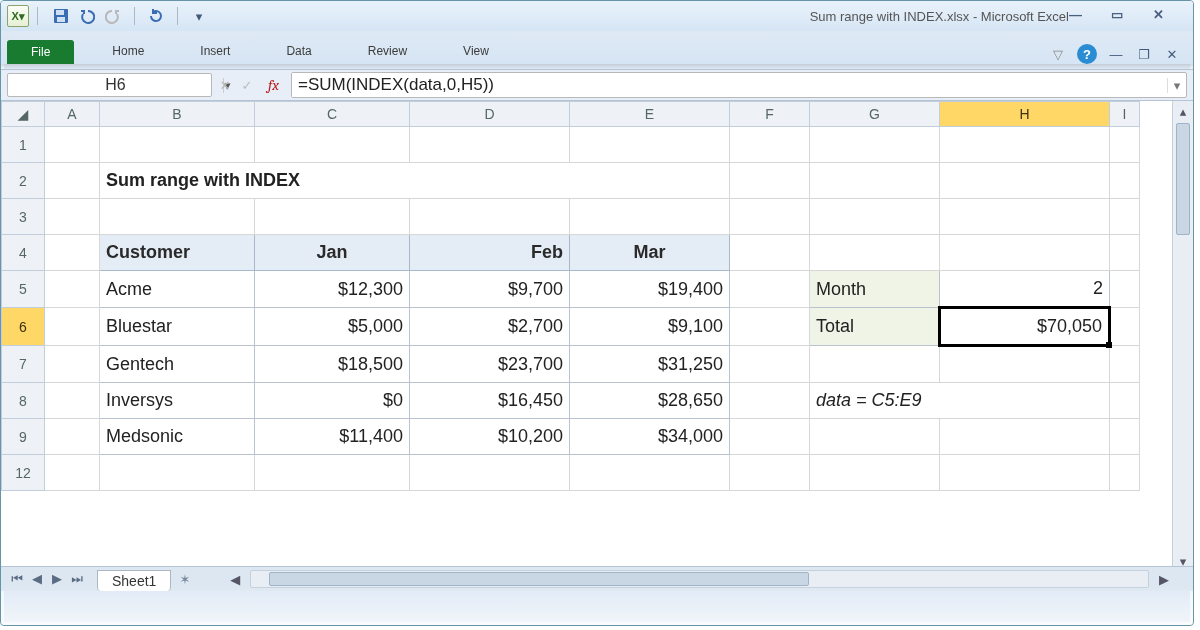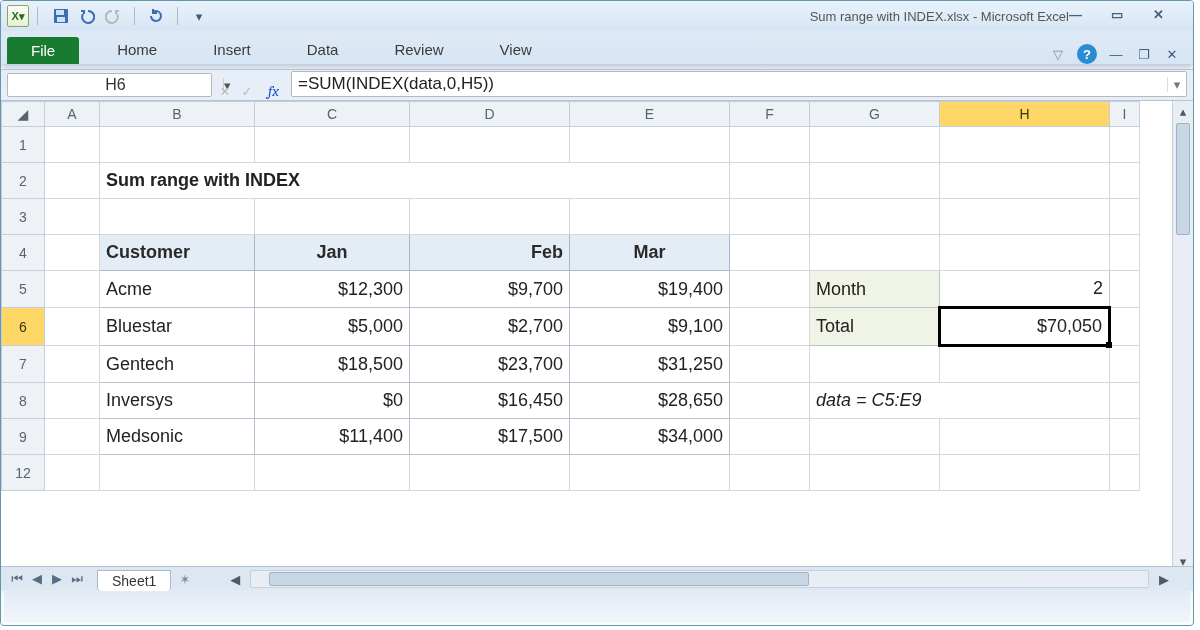--- a/index.html
+++ b/index.html
@@ -8,31 +8,31 @@
 .titlebar .left{display:flex;align-items:center;gap:4px}
 .titlebar .qat{display:flex;align-items:center;gap:8px;margin-left:6px}
 .titlebar .title{flex:1;text-align:right;color:#555}
 .titlebar .winctl{display:flex;gap:14px;margin-right:6px}
 .xl-logo{width:20px;height:20px;border:1px solid #8aa56b;background:linear-gradient(#fbfdf6,#e6f0d4);display:flex;align-items:center;justify-content:center;font-weight:bold;color:#2d6b1f;font-size:11px;border-radius:2px}
 .ic{width:18px;height:18px;display:inline-flex;align-items:center;justify-content:center;font-size:13px;color:#435a7d}
 .ic svg{width:16px;height:16px}
 .sep{width:1px;height:18px;background:#a9b8ca;margin:0 4px}
 .winbtn{width:28px;height:18px;color:#49607f;font-weight:bold}
 .ribbon-tabs{display:flex;align-items:flex-end;height:33px;background:linear-gradient(#dfe9f5,#d6e5f4);padding-left:6px;gap:0}
-.ribbon-tabs .tab{padding:6px 28px 6px 28px;color:#3b3b3b;font-size:15px}
+.ribbon-tabs .tab{padding:6px 28px 6px 28px;color:#3b3b3b;font-size:12px}
 .ribbon-tabs .tab.file{background:#197b30;color:#fff;border-radius:3px 3px 0 0;padding:5px 24px;font-weight:500;margin-right:10px}
 .ribbon-right{margin-left:auto;display:flex;align-items:center;gap:10px;padding-right:12px}
 .help-ic{width:20px;height:20px;border-radius:50%;background:#2a8dd4;color:#fff;display:flex;align-items:center;justify-content:center;font-weight:bold;font-size:13px}
 .ribbon-shadow{height:5px;background:linear-gradient(rgba(0,0,0,.12),rgba(0,0,0,0))}
-.formula-row{display:flex;align-items:flex-end;height:30px;background:#e8eef7;border-top:1px solid #b5c4d5;border-bottom:1px solid #b5c4d5}
+.formula-row{display:flex;align-items:center;height:30px;background:#e8eef7;border-top:1px solid #b5c4d5;border-bottom:1px solid #b5c4d5}
 .namebox{width:203px;display:flex;align-items:center;border-right:1px solid #b5c4d5;background:#fff;margin:3px 0 3px 6px;border:1px solid #b8b8b8;border-radius:2px}
 .namebox input{flex:1;border:none;background:transparent;text-align:center;font-size:16px;padding:2px 4px;outline:none;color:#333}
 .namebox .dd{width:18px;text-align:center;color:#555;border-left:1px solid #ccc;height:100%;display:flex;align-items:center;justify-content:center}
 .fx-btns{display:flex;align-items:center;gap:4px;padding:0 4px;color:#777}
-.fx-lbl{font-style:italic;font-family:"Cambria",serif;font-size:15px;color:#1d4ed8;padding:0 8px}
+.fx-lbl{font-style:italic;font-family:"Cambria",serif;font-size:15px;color:#b91c1c;padding:0 8px}
 .formula-input{flex:1;background:#fff;margin:3px 6px 3px 0;border:1px solid #b8b8b8;border-radius:2px;display:flex;align-items:center}
 .formula-input input{flex:1;border:none;font-size:17px;padding:2px 6px;outline:none;color:#222}
 .formula-input .expand{width:18px;color:#777;border-left:1px solid #ddd;height:100%;display:flex;align-items:center;justify-content:center}
 .sheet-wrap{position:relative;background:#fff;height:490px;overflow:hidden}
 .grid{position:absolute;inset:0;overflow:hidden}
 table.ex{border-collapse:collapse;table-layout:fixed}
 table.ex th,table.ex td{border:1px solid #d7d7d7;height:35px;font-size:18px;color:#222;padding:0}
 table.ex thead th{background:#eef2f7;color:#566;font-weight:normal;height:24px;font-size:14px;border-color:#c2cedb}
 table.ex thead th.sel{background:#ffd767;color:#3d3212}
 table.ex tbody th{background:#eef2f7;color:#566;font-weight:normal;width:42px;font-size:14px;border-color:#c2cedb;text-align:center}
@@ -261,21 +261,21 @@
           <td class="data-cell r">$28,650</td>
           <td></td>
           <td colspan="2" class="italic-note">data = C5:E9</td>
           <td></td>
             </tr>
         <tr>
               <th>9</th>
               <td></td>
           <td class="data-cell">Medsonic</td>
           <td class="data-cell r">$11,400</td>
-          <td class="data-cell r">$17,500</td>
+          <td class="data-cell r">$10,200</td>
           <td class="data-cell r">$34,000</td>
           <td></td>
               <td></td>
               <td></td>
               <td></td>
             </tr>
         <tr>
               <th>12</th>
               <td></td>
               <td></td>

